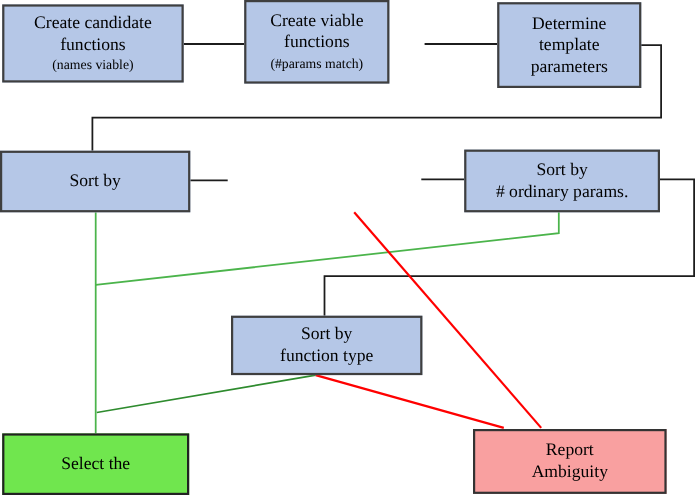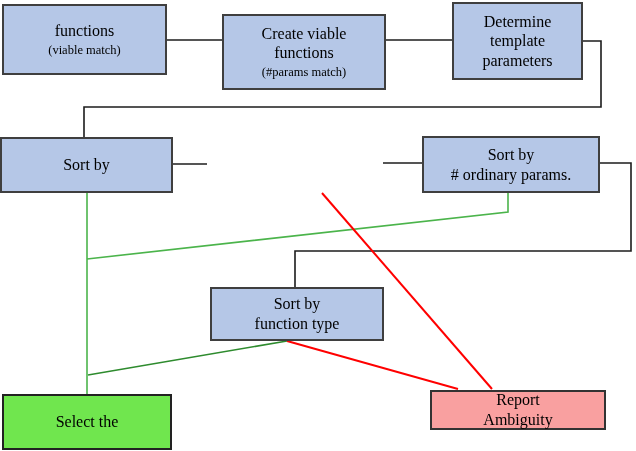--- a/index.html
+++ b/index.html
@@ -29,25 +29,26 @@
     <path d="M383,163 H422" stroke="#1c1c1c"></path>
     <path d="M600,163 H631 V251 H295 V287" stroke="#1c1c1c"></path>
     <path d="M87,193 V394" stroke="#4bb44b"></path>
     <path d="M508,193 V212 L87,259" stroke="#4bb44b"></path>
     <path d="M287,341 L88,375" stroke="#2e8b2e"></path>
     <path class="thick" d="M322,193 L492,389" stroke="#ff0000"></path>
     <path class="thick" d="M287,341 L458,389" stroke="#ff0000"></path>
   </svg>
 
   <div class="node blue" style="left:2px;top:4px;width:165px;height:71px">
+    <div>Create candidate</div>
     <div>functions</div>
-    <div class="nnote">(viable match)</div>
+    <div class="nnote">(names viable)</div>
   </div>
 
-  <div class="node blue" style="left:222px;top:14px;width:164px;height:76px">
+  <div class="node blue" style="left:222px;top:0;width:132px;height:76px">
     <div>Create viable</div>
     <div>functions</div>
     <div class="nnote">(#params match)</div>
   </div>
 
   <div class="node blue" style="left:452px;top:2px;width:131px;height:78px">
     <div>Determine</div>
     <div>template</div>
     <div>parameters</div>
   </div>
@@ -64,18 +65,18 @@
 
   <div class="node blue" style="left:210px;top:287px;width:174px;height:54px">
     <div>Sort by</div>
     <div>function type</div>
   </div>
 
   <div class="node green" style="left:2px;top:394px;width:170px;height:56px">
     <div>Select the</div>
   </div>
 
-  <div class="node pink" style="left:430px;top:390px;width:176px;height:40px">
+  <div class="node pink" style="left:430px;top:390px;width:176px;height:59px">
     <div>Report</div>
     <div>Ambiguity</div>
   </div>
 
 </div>
 
 </body></html>

